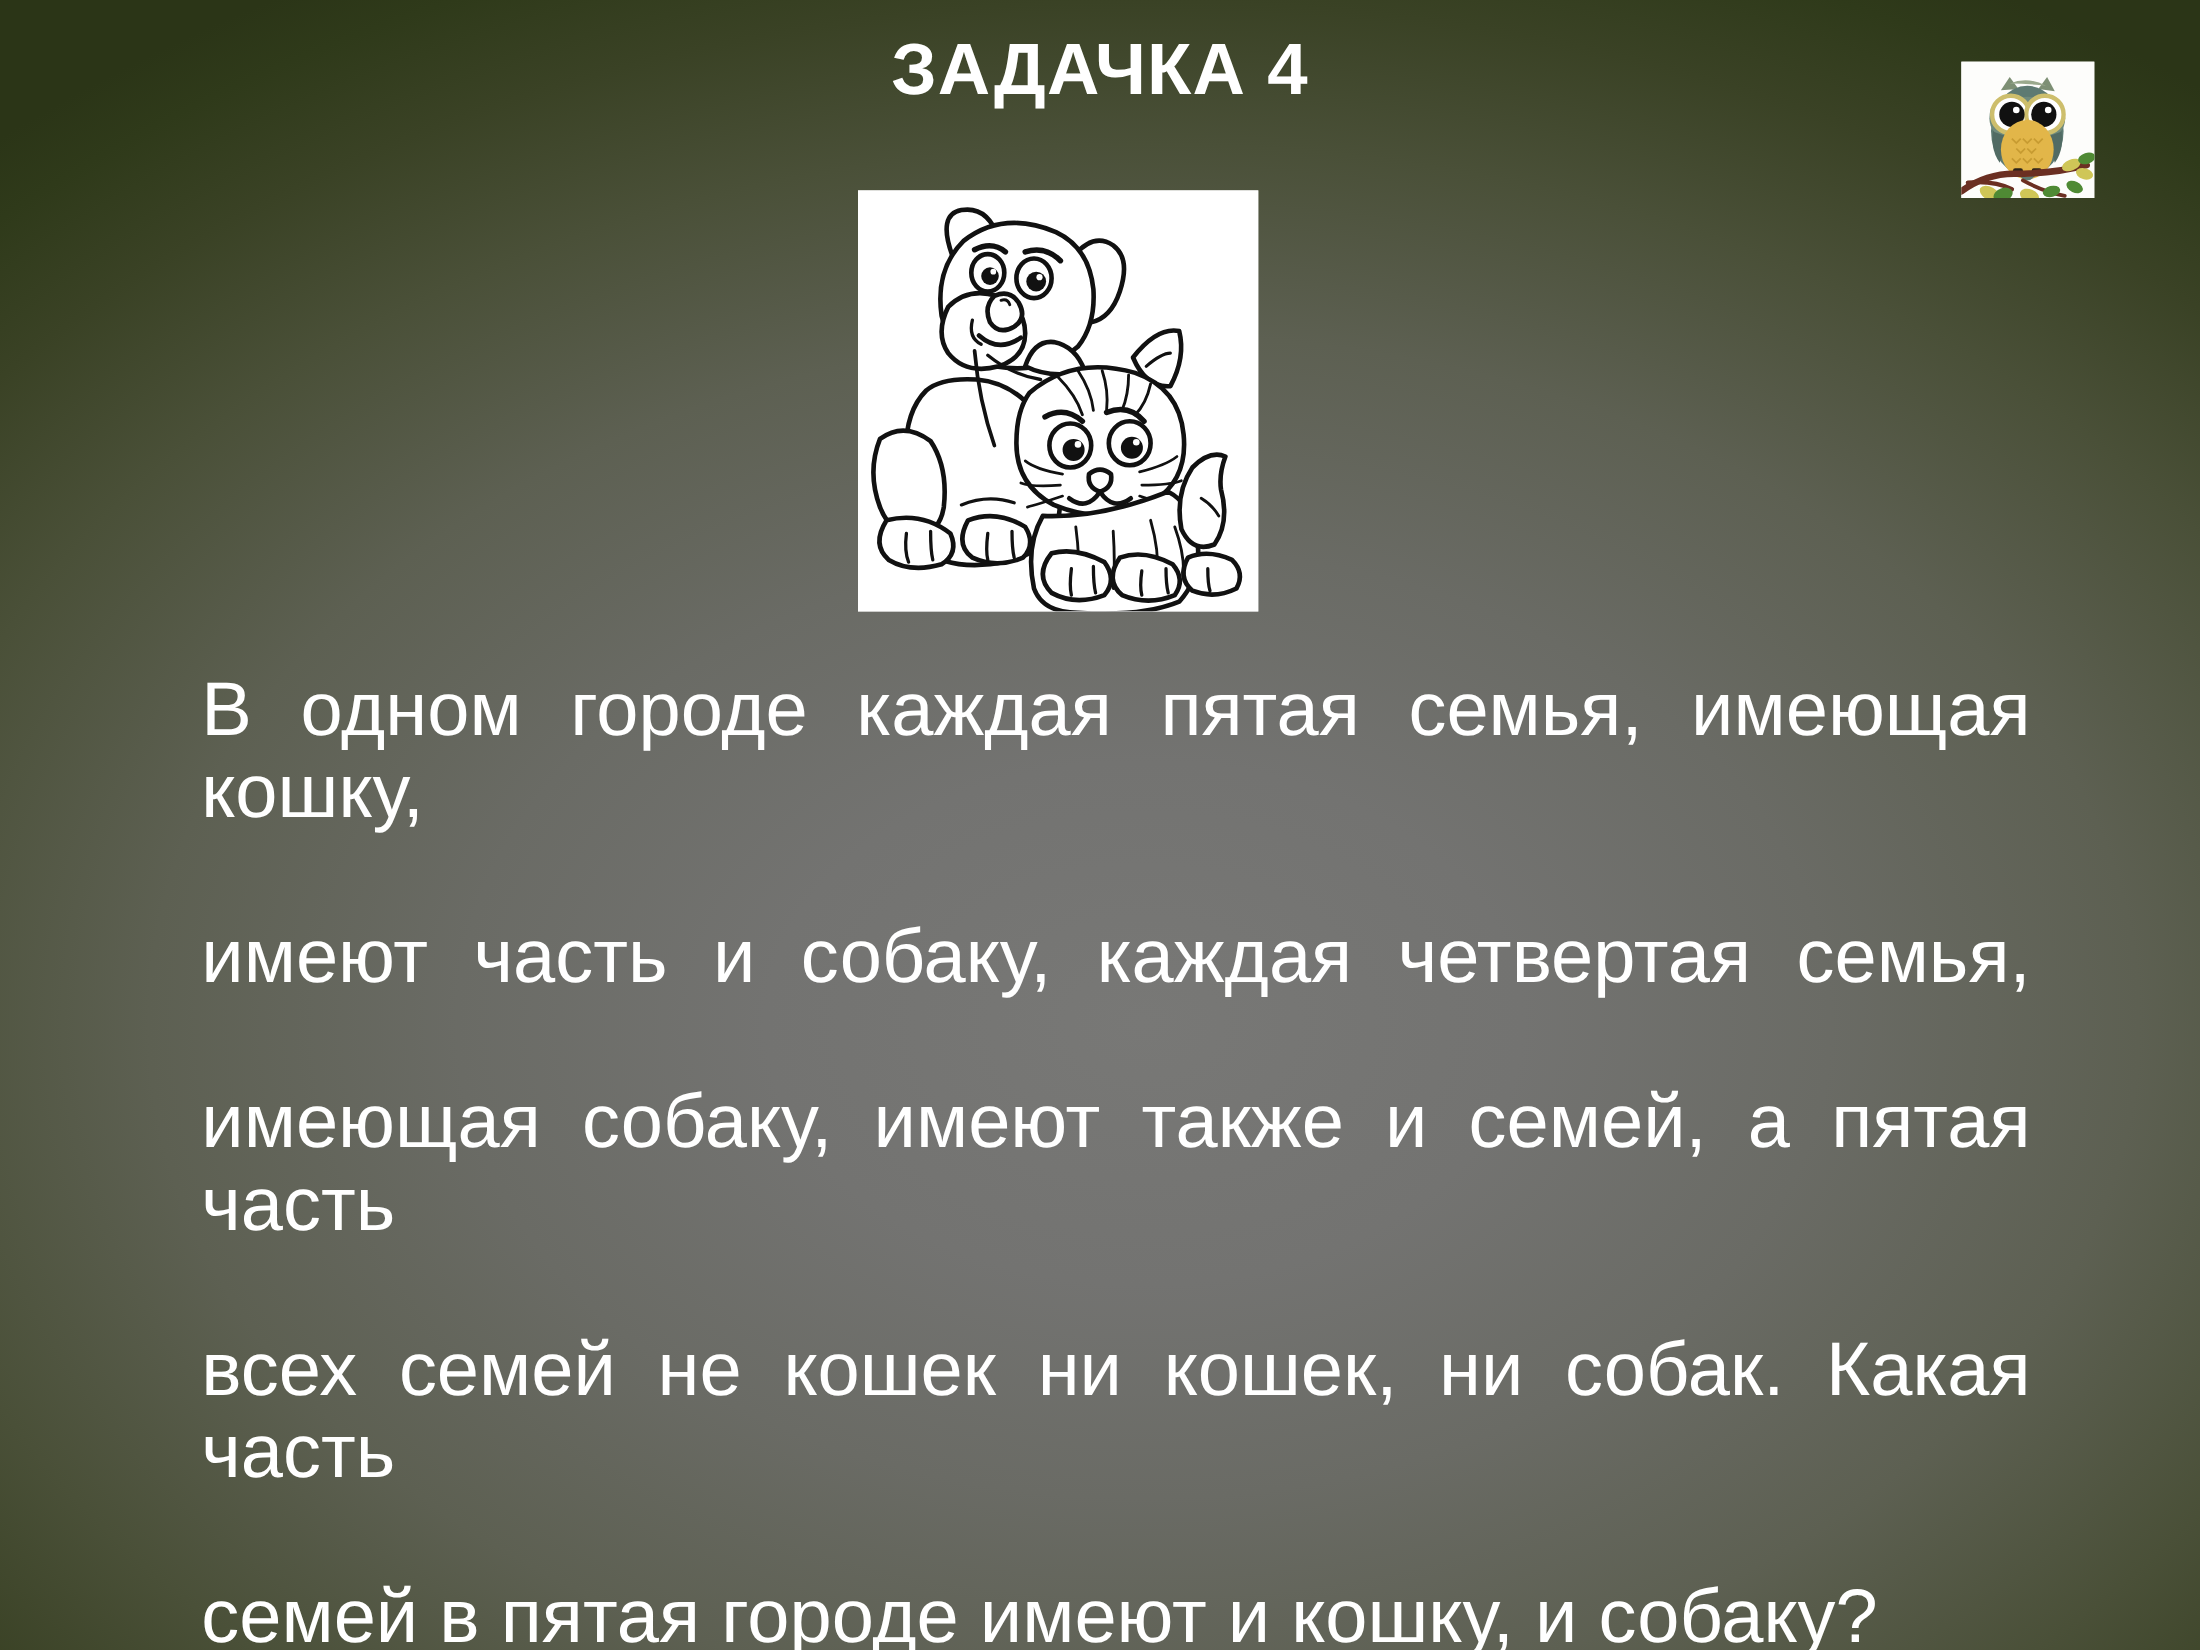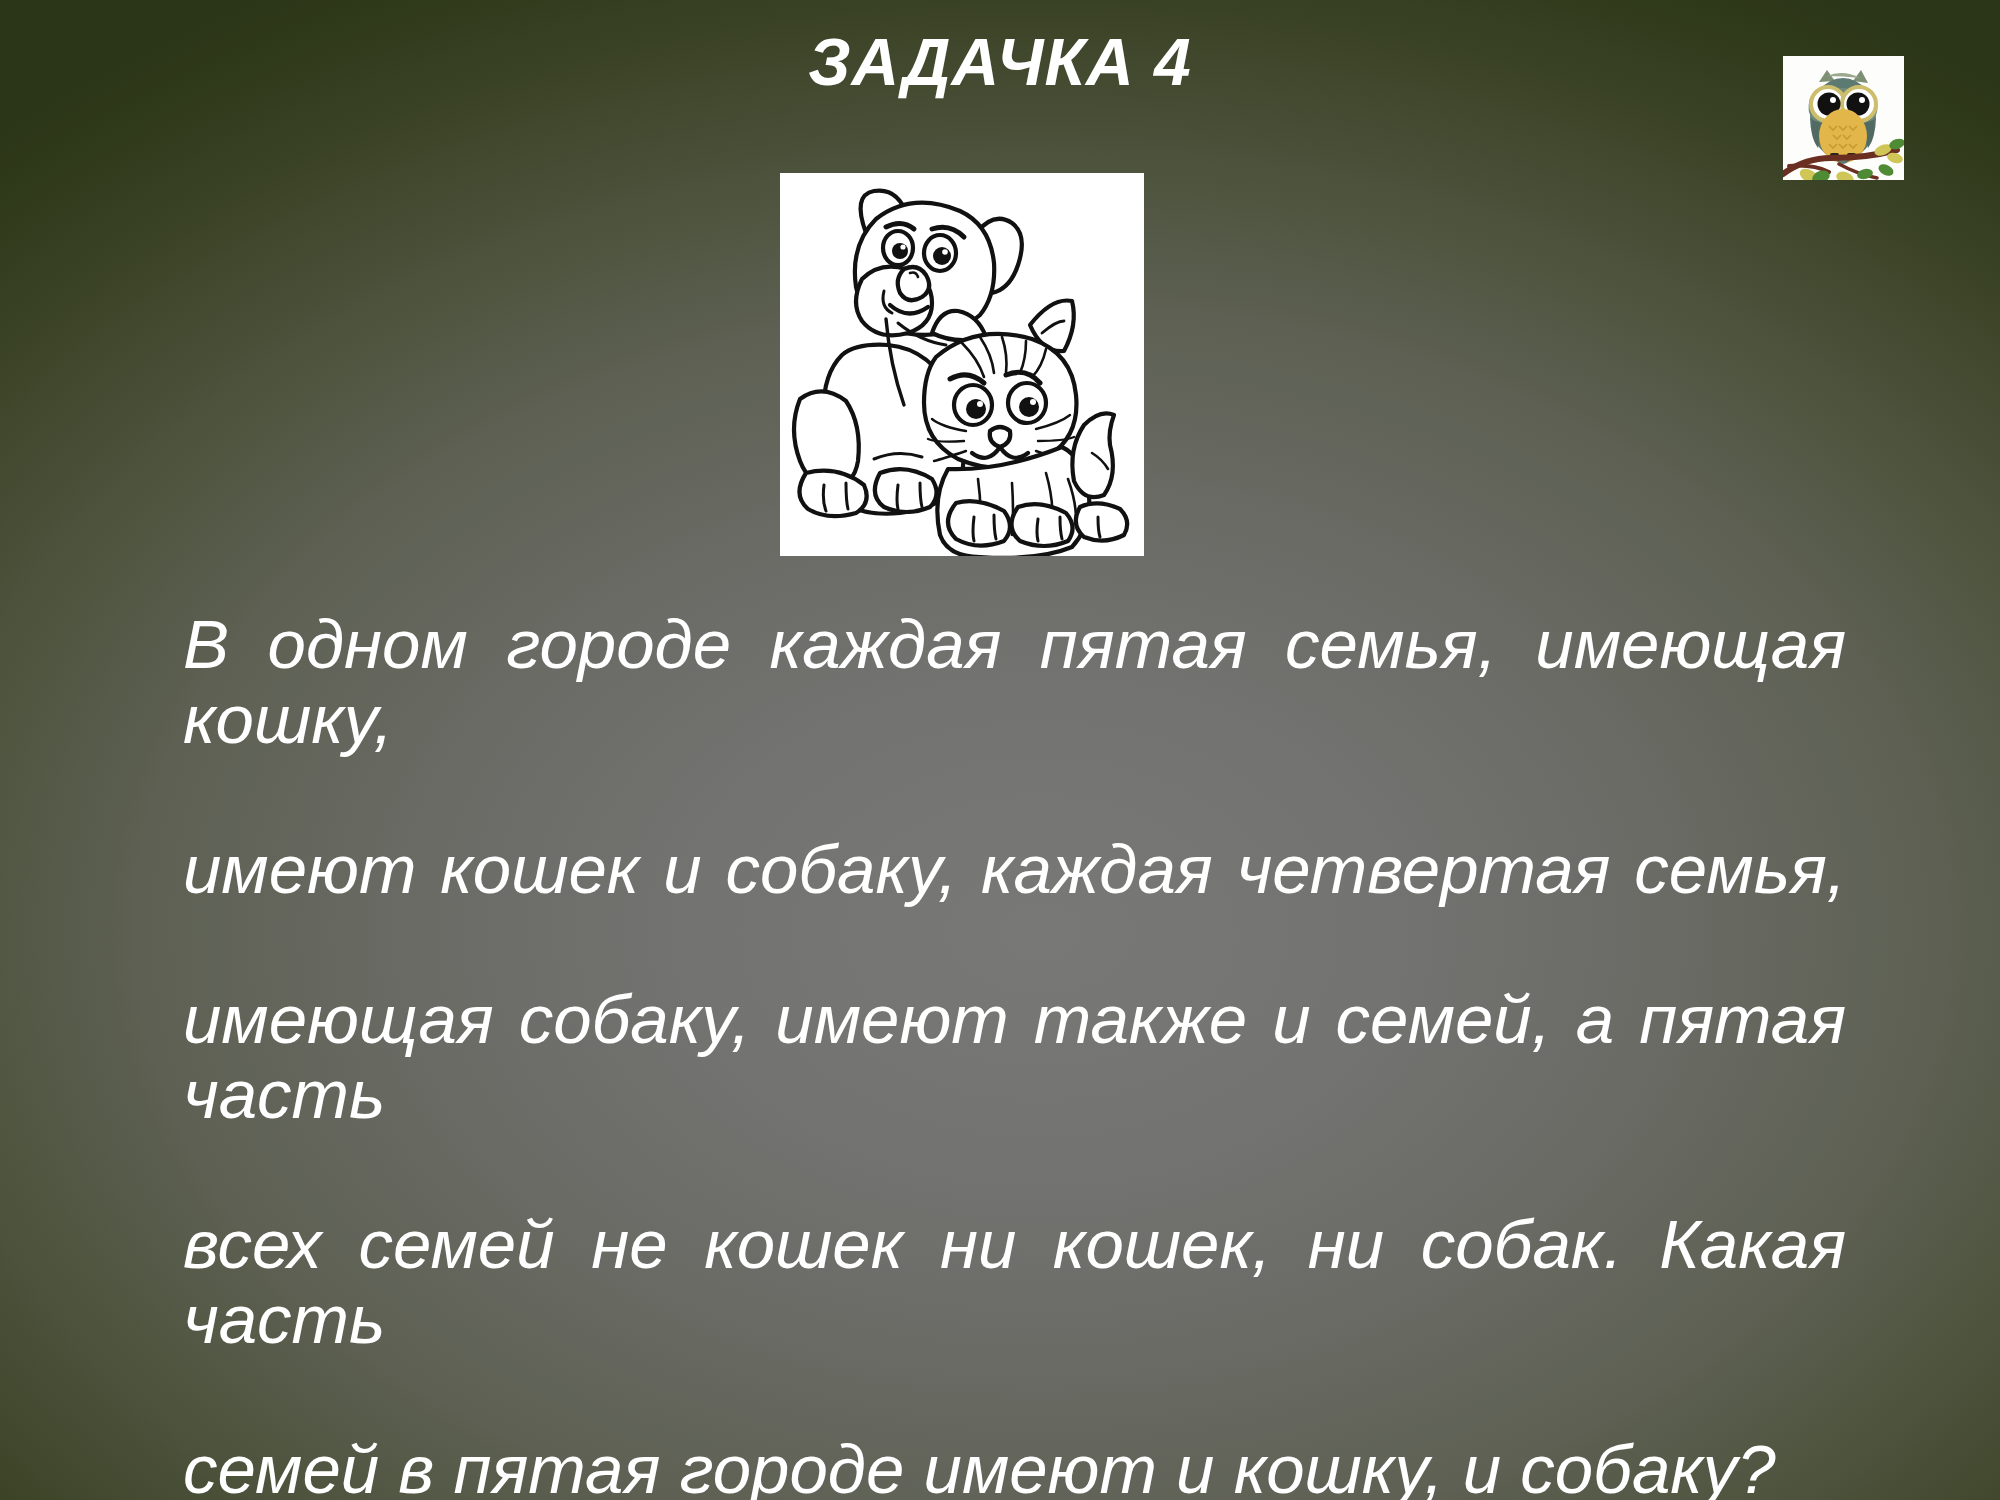--- a/index.html
+++ b/index.html
@@ -17,21 +17,20 @@
       radial-gradient(ellipse 78% 72% at 52% 62%,
         #787876 0%,
         #737371 22%,
         #6a6b65 40%,
         #5d6052 58%,
         #4a5038 74%,
         #3a4225 86%,
         #2f3a1a 95%,
         #2b3517 100%);
     font-family: "Liberation Sans", sans-serif;
-    font-style: italic;
     -webkit-font-smoothing: antialiased;
   }
 
   
   .title {
     position: absolute;
     left: 0;
     top: 26px;
     width: 2000px;
     text-align: center;
@@ -252,19 +251,19 @@
         <path d="M258 346 q-2 14 0 22" fill="none" stroke-width="3"></path>
         <path d="M280 344 q0 14 2 22" fill="none" stroke-width="3"></path>
         <path d="M300 334 q-10 18 4 30 q20 8 40 -2 q8 -14 -4 -26 q-22 -10 -40 -2 Z"></path>
         <path d="M318 344 q0 14 2 20" fill="none" stroke-width="3"></path>
       </g>
     </svg>
   </div>
 
   <div class="body-text">
     <p>В одном городе каждая пятая семья, имеющая кошку,</p>
-    <p>имеют кошек и собаку, каждая четвертая семья,</p>
+    <p>имеют часть и собаку, каждая четвертая семья,</p>
     <p>имеющая собаку, имеют также и семей, а пятая часть</p>
     <p>всех семей не кошек ни кошек, ни собак. Какая часть</p>
     <p class="last">семей в пятая городе имеют и кошку, и собаку?</p>
   </div>
 
 </div>
 
 </body></html>

